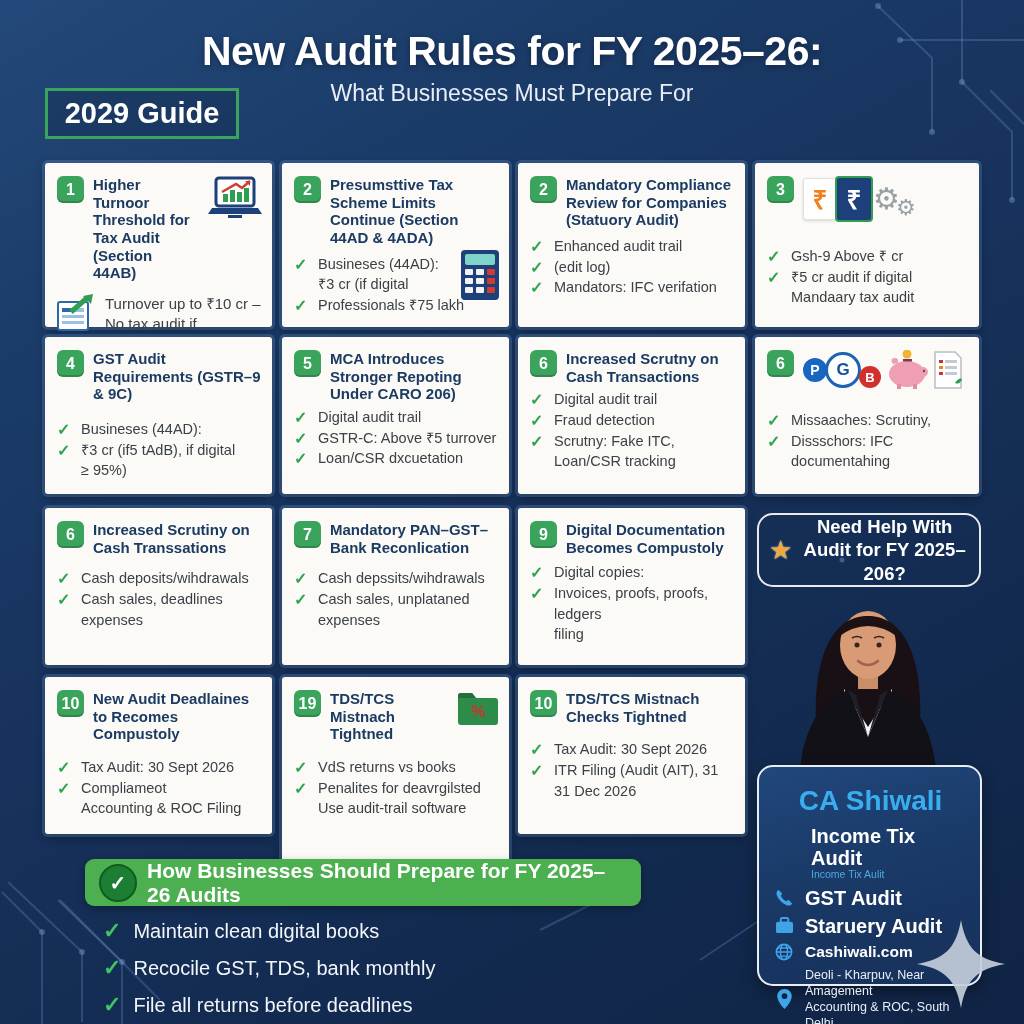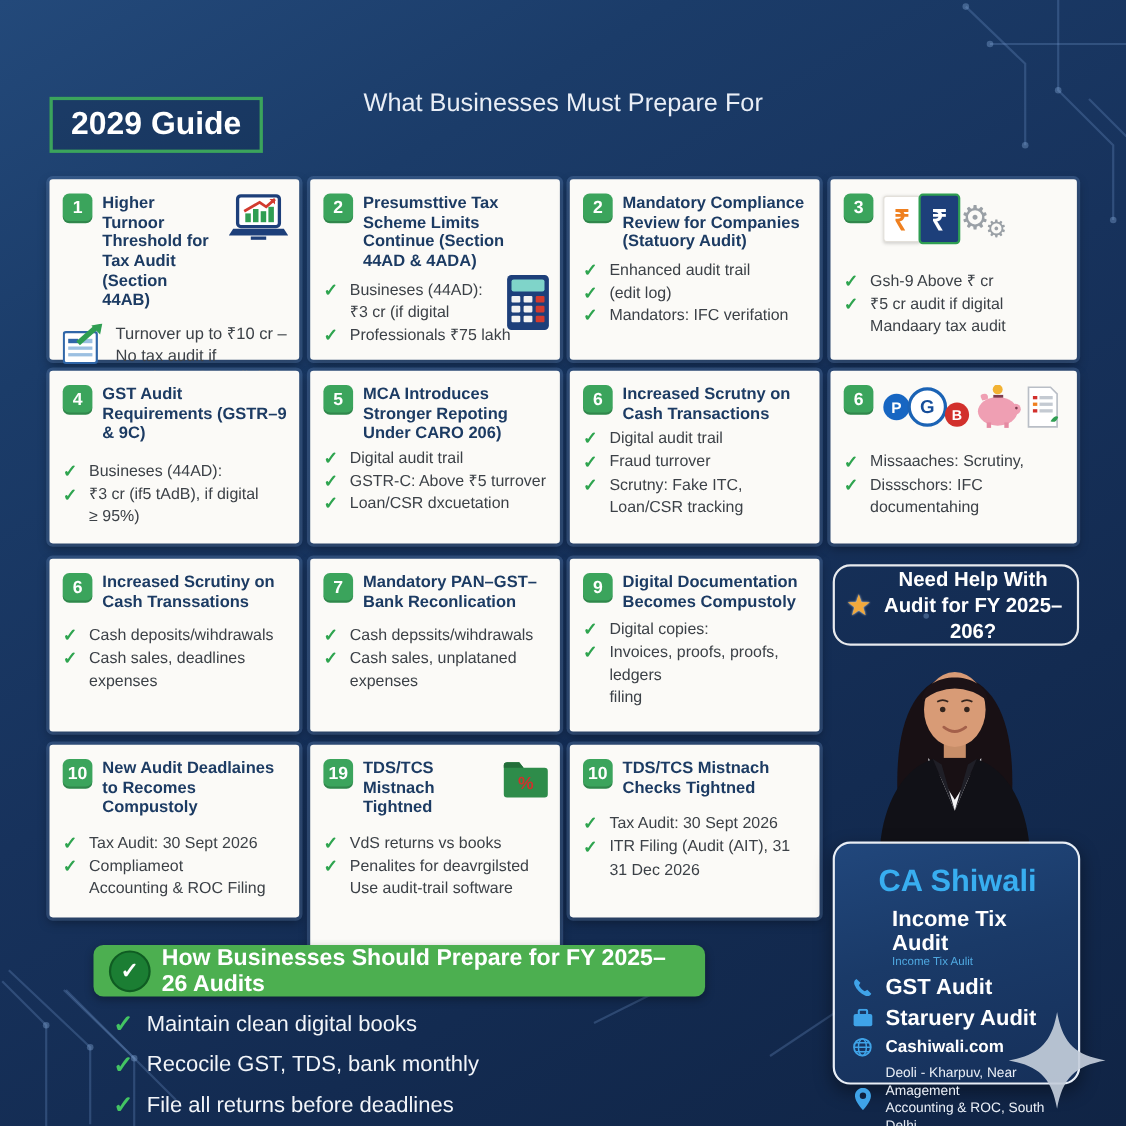--- a/index.html
+++ b/index.html
@@ -111,20 +111,21 @@
       <circle cx="760" cy="920" r="3"></circle>
         <circle cx="600" cy="900" r="2.5"></circle>
       <circle cx="766" cy="472" r="2.5"></circle>
         <circle cx="842" cy="560" r="2.5"></circle>
         <circle cx="950" cy="362" r="2.5"></circle>
       <circle cx="700" cy="600" r="2.5"></circle>
         <circle cx="540" cy="770" r="2.5"></circle>
     </g>
   </svg>
 
+  <div class="hd-title">New Audit Rules for FY 2025–26:</div>
   <div class="hd-sub">What Businesses Must Prepare For</div>
   <div class="hd-badge">2029 Guide</div>
 
   <div class="card" style="left:45px;top:163px;width:227px;height:164px">
     <div class="card-head">
       <span class="badge">1</span>
       <span class="card-title">Higher Turnoor Threshold for Tax Audit (Section 44AB)</span>
       <svg width="54" height="44" viewBox="0 0 54 44">
         <rect x="8" y="2" width="38" height="28" rx="3" fill="#fff" stroke="#1d3f7a" stroke-width="3"></rect>
         <rect x="15" y="18" width="5" height="8" fill="#2f9e52"></rect>
@@ -280,21 +281,21 @@
       <span class="badge">6</span>
       <span class="card-title">Increased Scrutny on Cash Transactions</span>
     </div>
     <div class="rows" style="margin-top:6px">
       <div class="row">
           <span class="chk">✓</span>
           <span class="txt">Digital audit trail</span>
         </div>
       <div class="row">
           <span class="chk">✓</span>
-          <span class="txt">Fraud turrover</span>
+          <span class="txt">Fraud detection</span>
         </div>
       <div class="row">
           <span class="chk">✓</span>
           <span class="txt">Scrutny: Fake ITC,</span>
         </div>
       <div class="row cont">
           <span class="txt">Loan/CSR tracking</span>
         </div>
     </div>
   </div>

